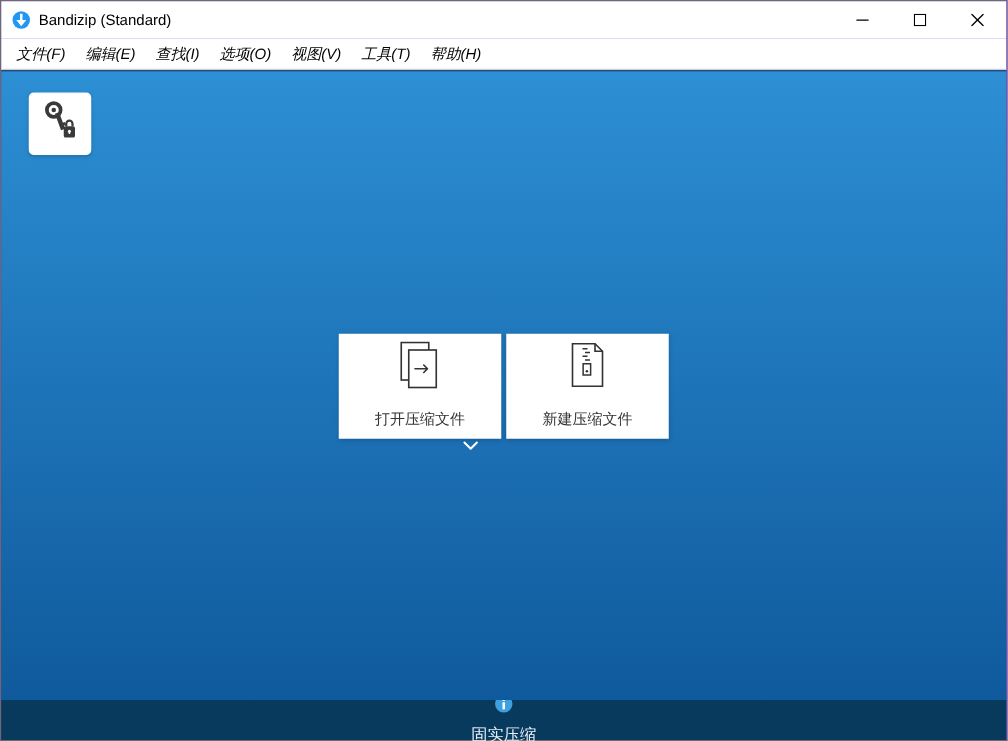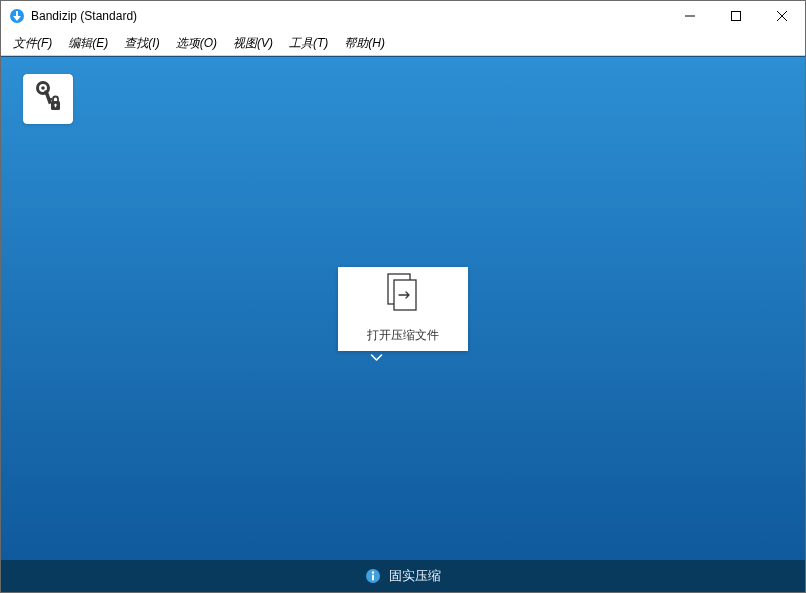--- a/index.html
+++ b/index.html
@@ -80,20 +80,21 @@
 
   
   .statusbar {
     height: 32px;
     background: #083a5e;
     display: flex;
     align-items: center;
     justify-content: center;
     gap: 8px;
     cursor: pointer;
+    flex-direction: column;
   }
   .status-icon { width: 16px; height: 16px; display:flex; align-items:center; justify-content:center; }
   .status-text { font-size: 13px; color: #e8f1f8; }
 </style>
 </head>
 <body>
 
 <div class="window">
 
   <div class="titlebar">
@@ -156,20 +157,35 @@
       <div class="card">
         <span class="card-icon">
           <svg width="36" height="40" viewBox="0 0 36 40">
             <rect x="3" y="1" width="22" height="30" fill="none" stroke="#333" stroke-width="1.3"></rect>
             <rect x="9" y="7" width="22" height="30" fill="#fff" stroke="#333" stroke-width="1.3"></rect>
             <path d="M14 22 h10 M21 19 l3 3 l-3 3" fill="none" stroke="#333" stroke-width="1.3" stroke-linecap="round" stroke-linejoin="round"></path>
           </svg>
         </span>
         <span class="card-label">打开压缩文件</span>
       </div>
+      <div class="card">
+        <span class="card-icon">
+          <svg width="32" height="40" viewBox="0 0 32 40">
+            <path d="M4 2 h18 l6 6 v28 h-24 z" fill="none" stroke="#333" stroke-width="1.3"></path>
+            <path d="M22 2 v6 h6" fill="none" stroke="#333" stroke-width="1.3"></path>
+            <line x1="12" y1="6" x2="16" y2="6" stroke="#333" stroke-width="1.2"></line>
+            <line x1="14" y1="9" x2="18" y2="9" stroke="#333" stroke-width="1.2"></line>
+            <line x1="12" y1="12" x2="16" y2="12" stroke="#333" stroke-width="1.2"></line>
+            <line x1="14" y1="15" x2="18" y2="15" stroke="#333" stroke-width="1.2"></line>
+            <rect x="12.5" y="18" width="6" height="9" fill="none" stroke="#333" stroke-width="1.2"></rect>
+            <circle cx="15.5" cy="24" r="1" fill="#333"></circle>
+          </svg>
+        </span>
+        <span class="card-label">新建压缩文件</span>
+      </div>
 
       <div class="chevron">
         <span>
           <svg width="14" height="14" viewBox="0 0 14 14">
             <path d="M2 4 L7 9 L12 4" fill="none" stroke="#fff" stroke-width="1.6" stroke-linecap="round" stroke-linejoin="round"></path>
           </svg>
         </span>
       </div>
     </div>
 

